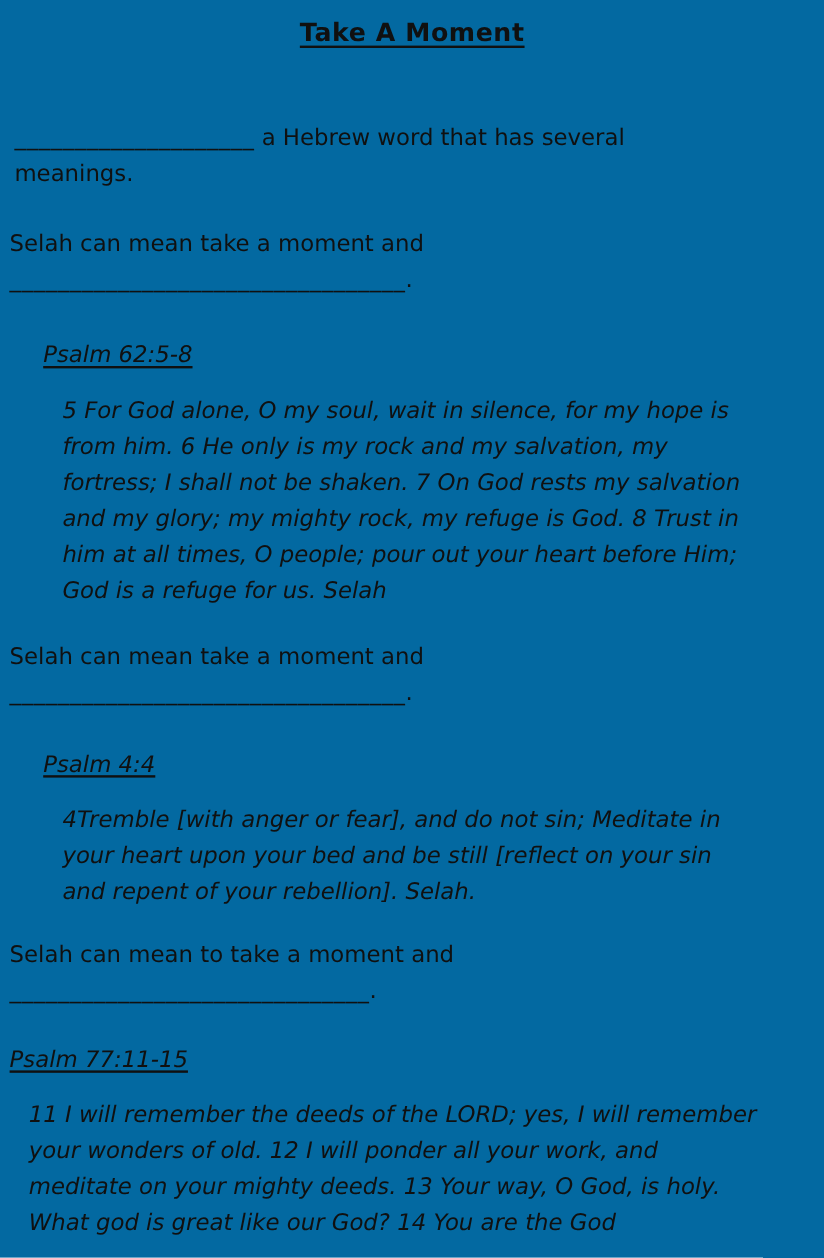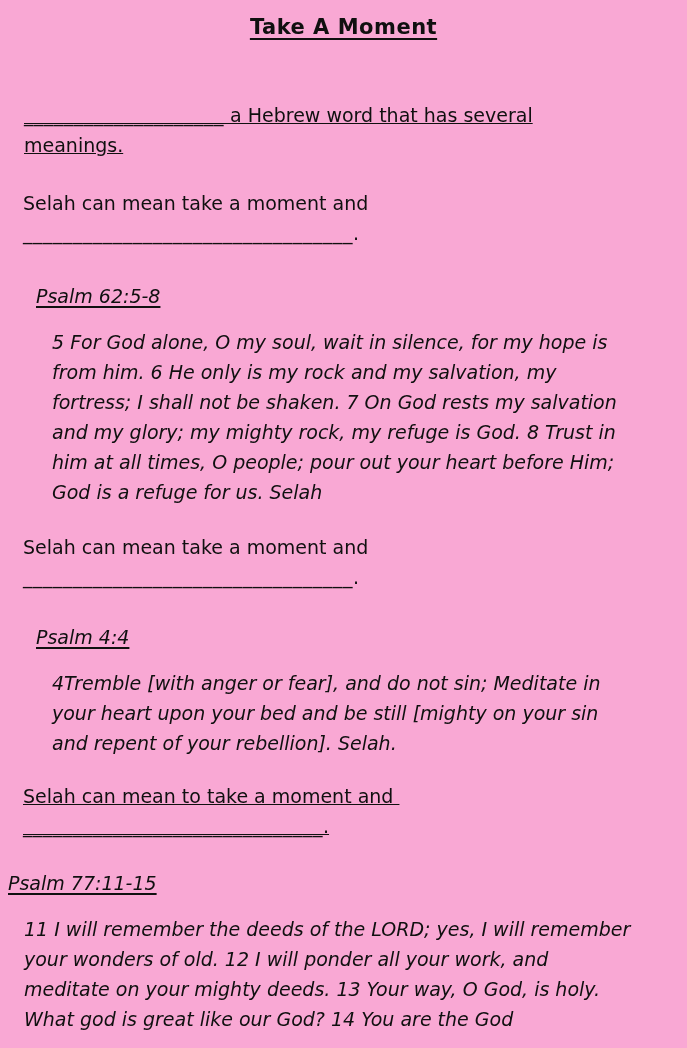--- a/index.html
+++ b/index.html
@@ -5,42 +5,42 @@
   html, body { margin: 0; padding: 0; }
   body {
     font-family: "DejaVu Sans", "Liberation Sans", sans-serif;
     background: #ffffff;
   }
   .page {
     position: relative;
     width: 687px;
     height: 1048px;
     overflow: hidden;
-    background: #f9a8d4;
+    background: #0369a1;
     color: #101010;
     box-sizing: border-box;
     padding: 0 8px;
     font-size: 19px;
     line-height: 30px;
   }
   .title {
     margin: 12px 0 0 0;
     font-size: 21px;
     line-height: 30px;
     font-weight: 700;
     text-align: center;
     text-decoration: underline;
     text-decoration-thickness: 2px;
     text-underline-offset: 4px;
     letter-spacing: 0.5px;
   }
-  .intro { margin: 58px 0 0 16px; text-decoration: underline; }
-  .statement { margin: 28px 0 0 15px; white-space: nowrap; }
+  .intro { margin: 58px 0 0 4px; }
+  .statement { margin: 28px 0 0 0; white-space: nowrap; }
   .statement.s2 { margin-top: 25px; }
-  .statement.s3 { margin-top: 23px; text-decoration: underline; }
+  .statement.s3 { margin-top: 23px; }
   .pre { white-space: pre-wrap; }
   .blank {
     white-space: pre;
     letter-spacing: 0.5px;
   }
   .passage {
     margin: 33px 0 0 0;
     font-style: italic;
   }
   .passage.indented { margin-left: 28px; }
@@ -86,21 +86,21 @@
   </section>
 
   <p class="statement s2"><span class="pre">Selah can mean take a moment and </span><span class="blank">_________________________________</span><span>.</span></p>
 
   <section class="passage indented p46">
   </section>
 
   <section class="passage indented p4">
     <h2 class="ref">Psalm 4:4</h2>
     <div class="verse">4Tremble [with anger or fear], and do not sin; Meditate in
-your heart upon your bed and be still [mighty on your sin
+your heart upon your bed and be still [reflect on your sin
 and repent of your rebellion]. Selah.</div>
   </section>
 
   <p class="statement s3"><span class="pre">Selah can mean to take a moment and </span><span class="blank">______________________________</span><span>.</span></p>
 
   <section class="passage p77">
     <h2 class="ref">Psalm 77:11-15</h2>
     <div class="verse">11 I will remember the deeds of the LORD; yes, I will remember
 your wonders of old. 12 I will ponder all your work, and
 meditate on your mighty deeds. 13 Your way, O God, is holy.

